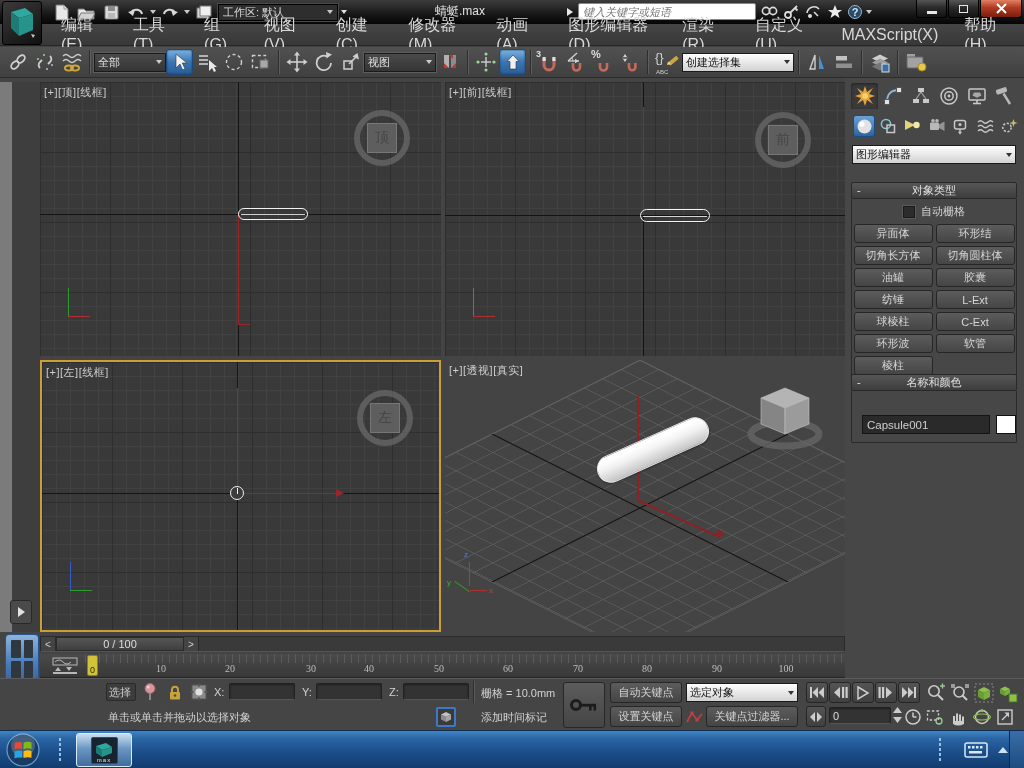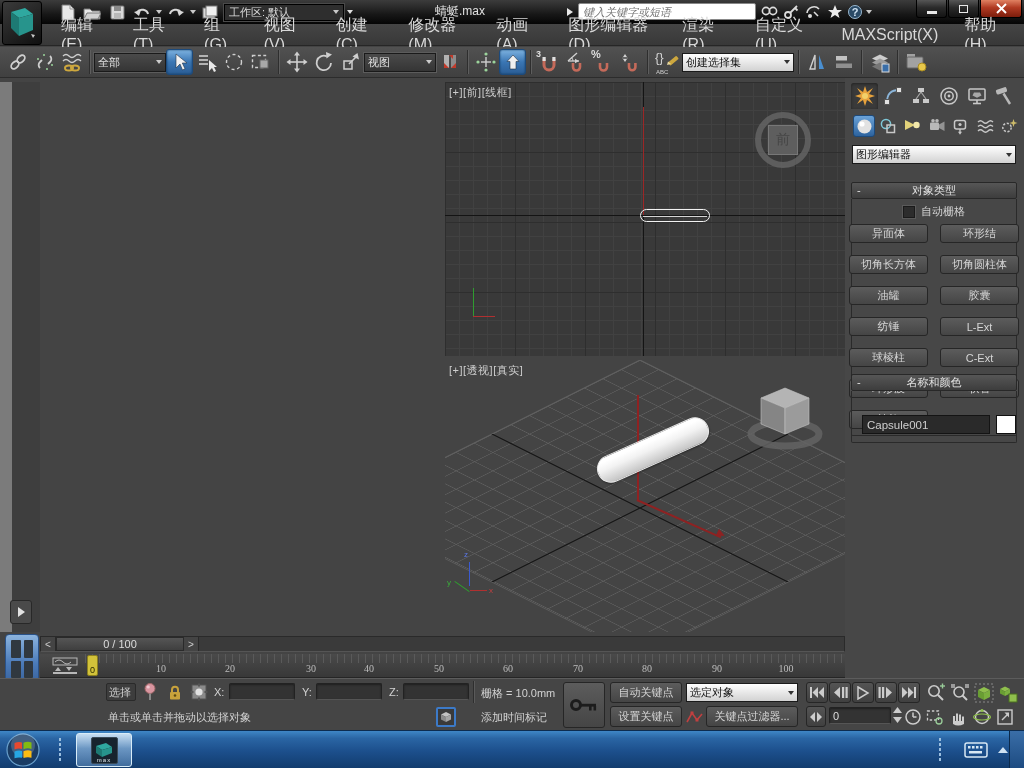--- a/index.html
+++ b/index.html
@@ -7,21 +7,21 @@
     font-family:"Liberation Sans","DejaVu Sans",sans-serif; }
   .screen { position:relative; width:1024px; height:768px; background:#444; overflow:hidden; }
   .abs { position:absolute; }
 
   
   .titlebar { position:absolute; left:0; top:0; width:1024px; height:24px;
     background:linear-gradient(#3c3c3c,#171717 60%,#050505); }
   .applogo { position:absolute; left:2px; top:1px; width:40px; height:44px; z-index:20;
     background:linear-gradient(145deg,#3a3a3a,#101010); border:1px solid #000; border-radius:3px;
     display:flex; align-items:center; justify-content:center; }
-  .qa { display:flex; align-items:center; gap:3px; position:absolute; left:56px; top:2px; height:20px; }
+  .qa { display:flex; align-items:center; gap:3px; position:absolute; left:50px; top:2px; height:20px; }
   .qbtn { width:22px; height:19px; display:flex; align-items:center; justify-content:center; border-radius:2px; }
   .ddarrow { width:0; height:0; border-left:3.5px solid transparent; border-right:3.5px solid transparent; border-top:4px solid #c9c9c9; }
   .wscombo { width:120px; height:17px; background:#2e2e2e; border:1px solid #000; box-shadow:0 0 0 1px #4a4a4a;
     color:#d9d9d9; font-size:11px; display:flex; align-items:center; padding:0 4px; justify-content:space-between; }
   .title-text { position:absolute; left:380px; top:3px; width:160px; text-align:center; color:#e2e2e2; font-size:12px; }
   .searchgrp { position:absolute; left:566px; top:2px; height:19px; display:flex; align-items:center; gap:4px; }
   .searchbox { width:178px; height:17px; background:#fff; border:1px solid #888; border-radius:2px;
     font-size:11px; font-style:italic; color:#666; padding:0 4px; }
   .sicon { width:18px; height:18px; display:flex; align-items:center; justify-content:center; }
   .helpq { color:#cfe2f2; font-size:11px; font-weight:bold; width:14px; height:14px; border:1px solid #9ab8d0;
@@ -506,33 +506,60 @@
   </div>
   <div class="abs" style="left:5px;top:634px;width:34px;height:50px;background:linear-gradient(#8cb4de,#4a7ab8 60%,#3a639c);border:1px solid #2a5288;border-radius:4px;padding:5px">
     <div style="display:grid;grid-template-columns:1fr 1fr;gap:3px;height:100%">
       <div style="background:#30383f;border-radius:1px"></div>
         <div style="background:#30383f;border-radius:1px"></div>
       <div style="background:#30383f;border-radius:1px"></div>
         <div style="background:#30383f;border-radius:1px"></div>
     </div>
   </div>
 
+  <div class="vp" style="left:40px;top:82px;width:401px;height:274px">
+    <div class="vp-label">[+][顶][线框]</div>
+    <div class="axis-h" style="left:0;top:132px;width:100%"></div>
+    <div class="axis-v" style="left:198px;top:0;height:100%"></div>
+    <div class="red-v" style="left:198px;top:133px;height:110px"></div>
+    <div class="red-h" style="left:198px;top:242px;width:12px"></div>
+    <div class="capsule2d" style="left:198px;top:126px;width:70px;height:12px"></div>
+    <div class="ghost-ring" style="left:314px;top:28px"></div>
+    <div class="ghost-cube" style="left:327px;top:41px">顶</div>
+    <div class="tripod-g" style="left:28px;top:206px;height:28px"></div>
+    <div class="tripod-r" style="left:28px;top:234px;width:22px"></div>
+  </div>
 
   <div class="vp" style="left:445px;top:82px;width:400px;height:274px">
     <div class="vp-label">[+][前][线框]</div>
     <div class="axis-h" style="left:0;top:133px;width:100%"></div>
     <div class="axis-v" style="left:198px;top:0;height:100%"></div>
     <div class="red-v" style="left:198px;top:25px;height:108px"></div>
     <div class="capsule2d" style="left:195px;top:127px;width:70px;height:13px"></div>
     <div class="ghost-ring" style="left:310px;top:30px"></div>
     <div class="ghost-cube" style="left:323px;top:43px">前</div>
     <div class="tripod-g" style="left:28px;top:206px;height:28px"></div>
     <div class="tripod-r" style="left:28px;top:234px;width:22px"></div>
   </div>
 
+  <div class="vp" style="left:40px;top:360px;width:401px;height:272px;border:2px solid #cb9f36">
+    <div class="vp-label">[+][左][线框]</div>
+    <div class="axis-h" style="left:0;top:131px;width:100%"></div>
+    <div class="axis-v" style="left:195px;top:0;height:100%"></div>
+    <div class="red-v" style="left:195px;top:26px;height:105px"></div>
+    <div class="red-h" style="left:196px;top:131px;width:98px"></div>
+    <div class="arrowhead-r" style="left:294px;top:127px"></div>
+    <div style="position:absolute;left:188px;top:124px;width:14px;height:14px;border:1px solid #f2f2f2;border-radius:50%;background:#3c3c3c">
+      <div style="position:absolute;left:6px;top:1px;width:1px;height:6px;background:#f2f2f2"></div>
+    </div>
+    <div class="ghost-ring" style="left:315px;top:28px"></div>
+    <div class="ghost-cube" style="left:328px;top:41px">左</div>
+    <div class="tripod-b" style="left:28px;top:200px;height:28px"></div>
+    <div class="tripod-g" style="left:28px;top:228px;height:1px;width:22px;background:#2f9c2f"></div>
+  </div>
 
   <div class="vp vp-persp" style="left:445px;top:360px;width:400px;height:272px;background-image:none">
     <div class="pgrid"></div>
     <div class="vp-label">[+][透视][真实]</div>
     <div class="red-v" style="left:192px;top:35px;height:105px;width:1.5px;background:#8e2222"></div>
     <div class="red-h" style="left:192px;top:139px;width:92px;height:1.5px;background:#8e2222;transform:rotate(24deg);transform-origin:left center"></div>
     <div class="arrowhead-r" style="left:272px;top:170px;border-left-color:#8e2222;transform:rotate(24deg)"></div>
     <div class="capsule3d"></div>
     <svg width="84" height="74" style="position:absolute;left:298px;top:22px">
       <ellipse cx="42" cy="52" rx="34" ry="12" fill="none" stroke="#636363" stroke-width="7" opacity="0.85"></ellipse>
@@ -658,21 +685,21 @@
 
     <div class="rollout-hdr" style="top:104px">
       <span class="minus">-</span>
       <span>对象类型</span>
     </div>
     <div style="position:absolute;left:6px;top:121px;width:166px;border:1px solid #2a2a2a;border-top:none;border-radius:0 0 2px 2px;padding:5px 2px 6px">
       <div style="display:flex;align-items:center;justify-content:center;gap:6px;margin-bottom:5px">
         <span class="checkbox"></span>
         <span class="slabel">自动栅格</span>
       </div>
-      <div style="display:grid;grid-template-columns:79px 79px;gap:12px;justify-content:center">
+      <div style="display:grid;grid-template-columns:79px 79px;gap:3px;justify-content:center">
         <div class="cp-btn">异面体</div>
         <div class="cp-btn">环形结</div>
         <div class="cp-btn">切角长方体</div>
         <div class="cp-btn">切角圆柱体</div>
         <div class="cp-btn">油罐</div>
         <div class="cp-btn">胶囊</div>
         <div class="cp-btn">纺锤</div>
         <div class="cp-btn">L-Ext</div>
         <div class="cp-btn">球棱柱</div>
         <div class="cp-btn">C-Ext</div>

